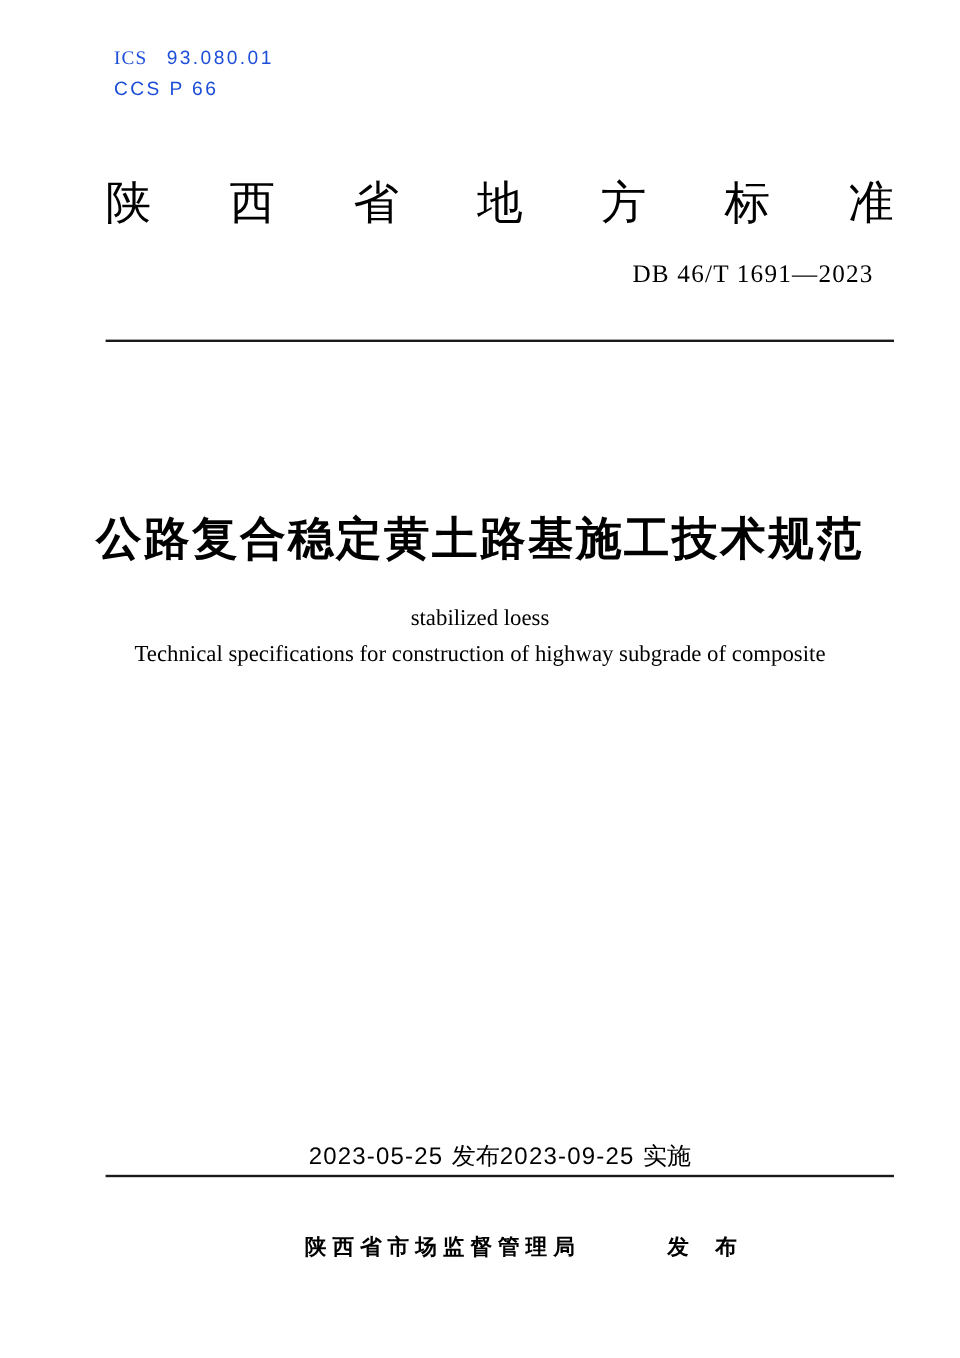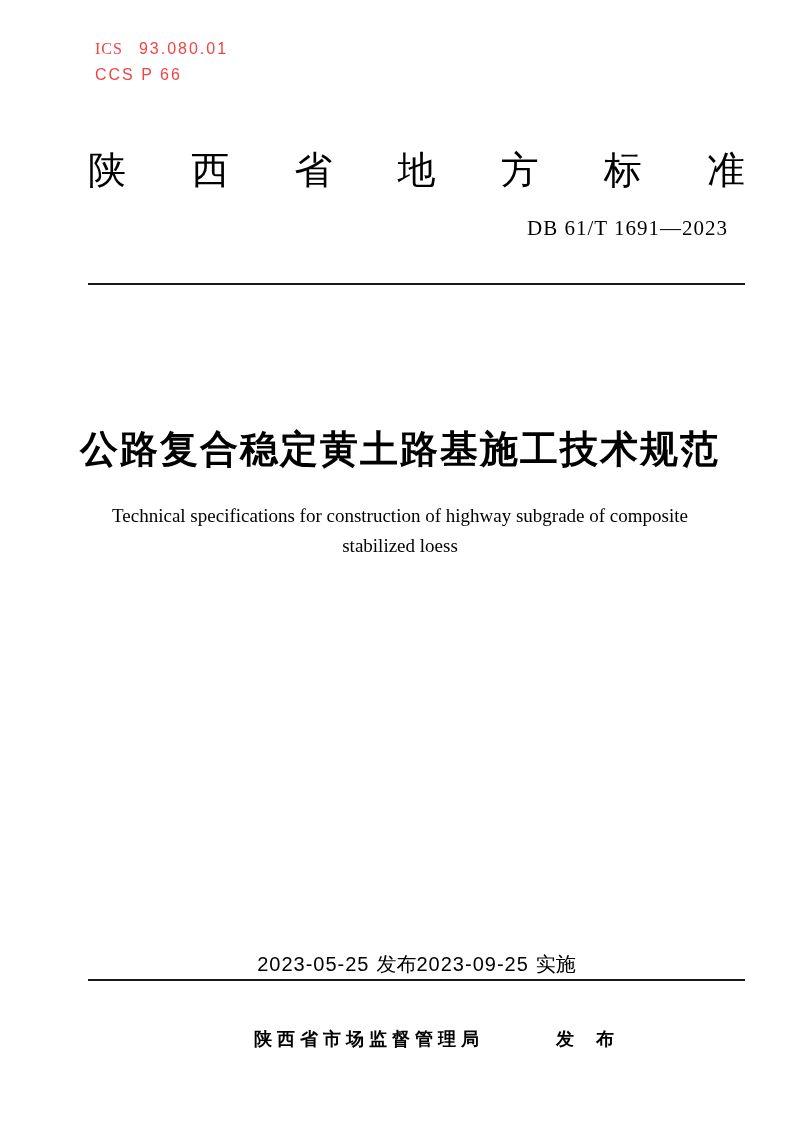--- a/index.html
+++ b/index.html
@@ -14,21 +14,21 @@
     overflow: hidden;
   }
 
   
   .ics-block {
     position: absolute;
     left: 95px;
     top: 36px;
     font-size: 16px;
     line-height: 26px;
-    color: #ef4444;
+    color: #1d4ed8;
   }
   .ics-label {
     font-family: "Liberation Serif", serif;
     letter-spacing: 1px;
     margin-right: 16px;
   }
   .ics-value, .ccs-value { letter-spacing: 2px; }
 
   
   .db-logo {
@@ -154,29 +154,29 @@
   <div class="std-type">
       <span>陕</span>
       <span>西</span>
       <span>省</span>
       <span>地</span>
       <span>方</span>
       <span>标</span>
       <span>准</span>
     </div>
 
-  <div class="std-number">DB 61/T 1691—2023</div>
+  <div class="std-number">DB 46/T 1691—2023</div>
 
   <div class="rule rule-top"></div>
 
   <h1 class="title-zh">公路复合稳定黄土路基施工技术规范</h1>
 
   <div class="title-en">
+    <div>stabilized loess</div>
     <div>Technical specifications for construction of highway subgrade of composite</div>
-    <div>stabilized loess</div>
   </div>
 
   <div class="dates-row">
     <div>
       <span class="date-value">2023-05-25</span><span class="date-label">发布</span>
     </div>
     <div>
       <span class="date-value">2023-09-25</span><span class="date-label">实施</span>
     </div>
   </div>

